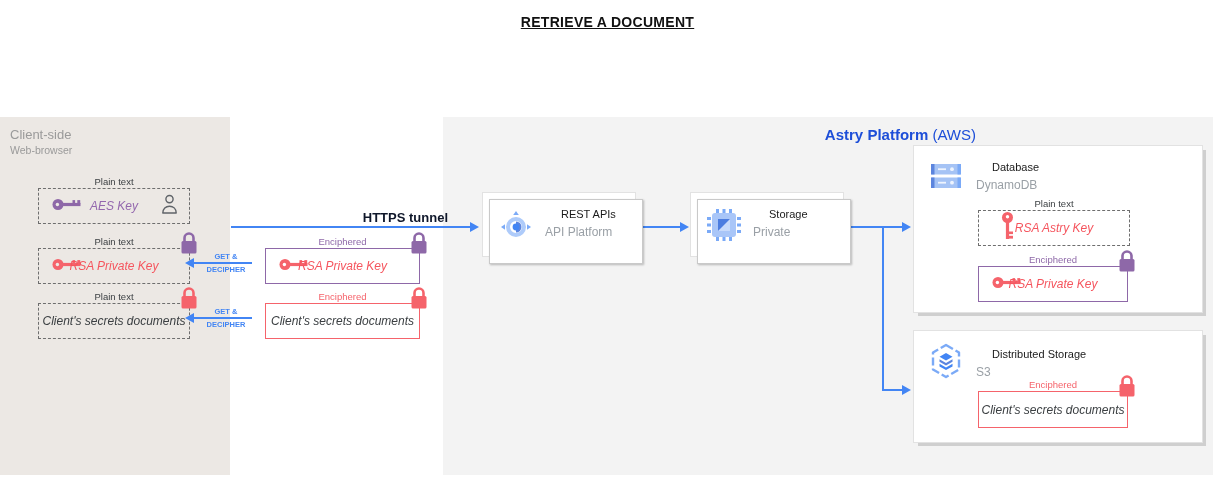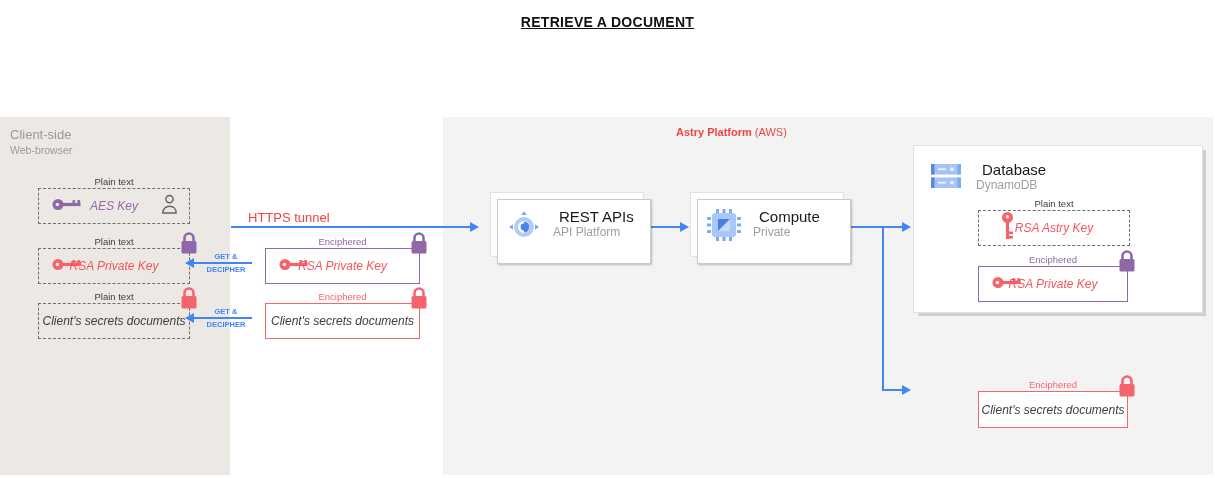--- a/index.html
+++ b/index.html
@@ -8,22 +8,22 @@
 
   .title { position:absolute; top:14px; left:0; width:100%; text-align:center;
            font-size:14px; font-weight:bold; text-decoration:underline; color:#111; letter-spacing:.3px; }
 
   .panel { position:absolute; }
   .panel-client { left:0; top:117px; width:230px; height:358px; background:#ece8e4; }
   .panel-aws    { left:443px; top:117px; width:770px; height:358px; background:#f3f3f3; }
 
   .client-title { position:absolute; left:10px; top:127px; font-size:13px; color:#9a9a9a; }
   .client-sub   { position:absolute; left:10px; top:144px; font-size:10.5px; color:#9a9a9a; }
-  .aws-title { position:absolute; left:676px; top:126px; width:300px; text-align:left;
-               font-size:11px; font-weight:bold; color:#ef4444; }
+  .aws-title { position:absolute; left:676px; top:126px; width:300px; text-align:right;
+               font-size:15px; font-weight:bold; color:#1d4ed8; }
   .aws-title .suffix { font-weight:normal; }
 
   
   .kbox { position:absolute; height:36px; background:transparent; }
   .kbox .blabel { position:absolute; top:-13px; left:0; width:100%; text-align:center;
                   font-size:9.5px; color:#3c4043; white-space:nowrap; }
   .kbox .btext { position:absolute; left:0; top:0; width:100%; height:100%;
                  display:flex; align-items:center; justify-content:center;
                  font-size:12px; font-style:italic; color:#3c4043; white-space:nowrap; }
   .kbox.dashed { border:1.4px dashed #6e6e6e; }
@@ -39,31 +39,31 @@
   .person { position:absolute; right:10px; top:50%; transform:translateY(-50%); }
   .lock { position:absolute; right:-10px; top:-19px; }
 
   
   .harrow { position:absolute; height:2px; background:#4285f4; }
   .harrow.head-r::after { content:''; position:absolute; right:-8px; top:-4px;
       border-left:9px solid #4285f4; border-top:5px solid transparent; border-bottom:5px solid transparent; }
   .harrow.head-l::before { content:''; position:absolute; left:-8px; top:-4px;
       border-right:9px solid #4285f4; border-top:5px solid transparent; border-bottom:5px solid transparent; }
   .varrow { position:absolute; width:2px; background:#4285f4; }
-  .https-label { position:absolute; left:248px; top:210px; width:200px; text-align:left;
-                 font-size:13px; color:#ef4444; }
+  .https-label { position:absolute; left:248px; top:210px; width:200px; text-align:right;
+                 font-size:13px; color:#0f172a;font-weight:bold; }
   .gd { position:absolute; font-size:7.5px; font-weight:bold; color:#4285f4; text-align:center; white-space:nowrap; }
 
   
   .card { position:absolute; background:#fff; border:1px solid #e2e2e2; z-index:1; }
   .card.stacked::after { content:''; position:absolute; left:6px; top:6px; width:100%; height:100%;
       background:#fff; border:1px solid #c9c9c9; z-index:-1; box-shadow:1px 1px 2px rgba(0,0,0,.25); }
   .card.flat { box-shadow:4px 4px 0 -1px #cfcfcf; }
   .card .cicon { position:absolute; left:15px; top:15px; }
-  .card .ctitle { position:absolute; left:68px; top:15px; font-size:15px; color:#1a1a1a; white-space:nowrap; }
+  .card .ctitle { position:absolute; left:78px; top:15px; font-size:11px; color:#1a1a1a; white-space:nowrap; }
   .card .csub   { position:absolute; left:62px; top:32px; font-size:12px; color:#9aa0a6; white-space:nowrap; }
 </style>
 </head>
 <body>
 
 <div class="stage">
 
   <div class="title">RETRIEVE A DOCUMENT</div>
 
   <div class="panel panel-client"></div>
@@ -163,21 +163,21 @@
     <div class="blabel lbl-red">Enciphered</div>
     <div class="btext">Client's secrets documents</div>
     <span class="lock">
       <svg width="20" height="26" viewBox="0 0 20 26">
           <path d="M5.5 12 V8 a4.5 4.5 0 0 1 9 0 V12" fill="none" stroke="#f5636b" stroke-width="2.6"></path>
           <rect x="2.5" y="11" width="15" height="12.5" rx="1.5" fill="#f5636b"></rect>
         </svg>
     </span>
   </div>
 
-  <div class="card stacked" style="left:482px; top:192px; width:154px; height:65px;margin-left:8px;">
+  <div class="card stacked" style="left:482px; top:192px; width:154px; height:65px;">
     <span class="cicon">
       <svg width="36" height="36" viewBox="0 0 36 36">
         <circle cx="18" cy="19" r="8" fill="none" stroke="#aecbfa" stroke-width="4"></circle>
         <path d="M18 22.5 a3.5 3.5 0 0 0 0 -7" fill="none" stroke="#5c85de" stroke-width="4"></path>
         <circle cx="18" cy="19" r="3.4" fill="#4285f4"></circle>
         <path d="M18 3 l2.8 4 h-5.6 z" fill="#7baaf7"></path>
         <path d="M3 19 l4 -2.8 v5.6 z" fill="#7baaf7"></path>
         <path d="M33 19 l-4 -2.8 v5.6 z" fill="#7baaf7"></path>
         <rect x="8.5" y="18" width="2.5" height="2" fill="#aecbfa"></rect>
         <rect x="25" y="18" width="2.5" height="2" fill="#aecbfa"></rect>
@@ -204,21 +204,21 @@
             <rect x="1" y="22" width="4" height="3"></rect>
           <rect x="31" y="9" width="4" height="3"></rect>
             <rect x="31" y="15.5" width="4" height="3"></rect>
             <rect x="31" y="22" width="4" height="3"></rect>
         </g>
         <rect x="6" y="5" width="24" height="24" rx="3" fill="#a9c6f8"></rect>
         <rect x="12" y="11" width="12" height="12" fill="#4c7de0"></rect>
         <path d="M12 23 L24 11 L24 23 z" fill="#c7dafb"></path>
       </svg>
     </span>
-    <div class="ctitle">Compute</div>
+    <div class="ctitle">Storage</div>
     <div class="csub">Private</div>
   </div>
 
   <div class="harrow head-r" style="left:847px; top:226px; width:56px;"></div>
   <div class="varrow" style="left:882px; top:227px; height:163px;"></div>
   <div class="harrow head-r" style="left:882px; top:389px; width:21px;"></div>
 
   <div class="card flat" style="left:913px; top:145px; width:290px; height:168px;">
     <span class="cicon">
       <svg width="34" height="30" viewBox="0 0 34 30">
@@ -269,20 +269,32 @@
     </span>
     <div class="btext txt-red">RSA Private Key</div>
     <span class="lock">
       <svg width="20" height="26" viewBox="0 0 20 26">
           <path d="M5.5 12 V8 a4.5 4.5 0 0 1 9 0 V12" fill="none" stroke="#8e68a8" stroke-width="2.6"></path>
           <rect x="2.5" y="11" width="15" height="12.5" rx="1.5" fill="#8e68a8"></rect>
         </svg>
     </span>
   </div>
 
+  <div class="card flat" style="left:913px; top:330px; width:290px; height:113px;">
+    <span class="cicon" style="top:12px;">
+      <svg width="34" height="36" viewBox="0 0 34 36">
+        <path d="M17 2 L30 9.5 V26.5 L17 34 L4 26.5 V9.5 Z" fill="none" stroke="#7baaf7" stroke-width="2.4" stroke-linejoin="round" stroke-dasharray="8 3"></path>
+        <path d="M17 10 l6.5 3.7 -6.5 3.7 -6.5 -3.7 z" fill="#4285f4"></path>
+        <path d="M10.5 16.2 l6.5 3.7 6.5 -3.7 v2.6 l-6.5 3.7 -6.5 -3.7 z" fill="#5c85de"></path>
+        <path d="M10.5 20.8 l6.5 3.7 6.5 -3.7 v2.6 l-6.5 3.7 -6.5 -3.7 z" fill="#4285f4"></path>
+      </svg>
+    </span>
+    <div class="ctitle" style="top:17px;">Distributed Storage</div>
+    <div class="csub" style="top:34px;">S3</div>
+  </div>
 
   <div class="kbox solid-red" style="left:978px; top:391px; width:150px; height:37px; z-index:2;">
     <div class="blabel lbl-red">Enciphered</div>
     <div class="btext">Client's secrets documents</div>
     <span class="lock">
       <svg width="20" height="26" viewBox="0 0 20 26">
           <path d="M5.5 12 V8 a4.5 4.5 0 0 1 9 0 V12" fill="none" stroke="#f5636b" stroke-width="2.6"></path>
           <rect x="2.5" y="11" width="15" height="12.5" rx="1.5" fill="#f5636b"></rect>
         </svg>
     </span>

